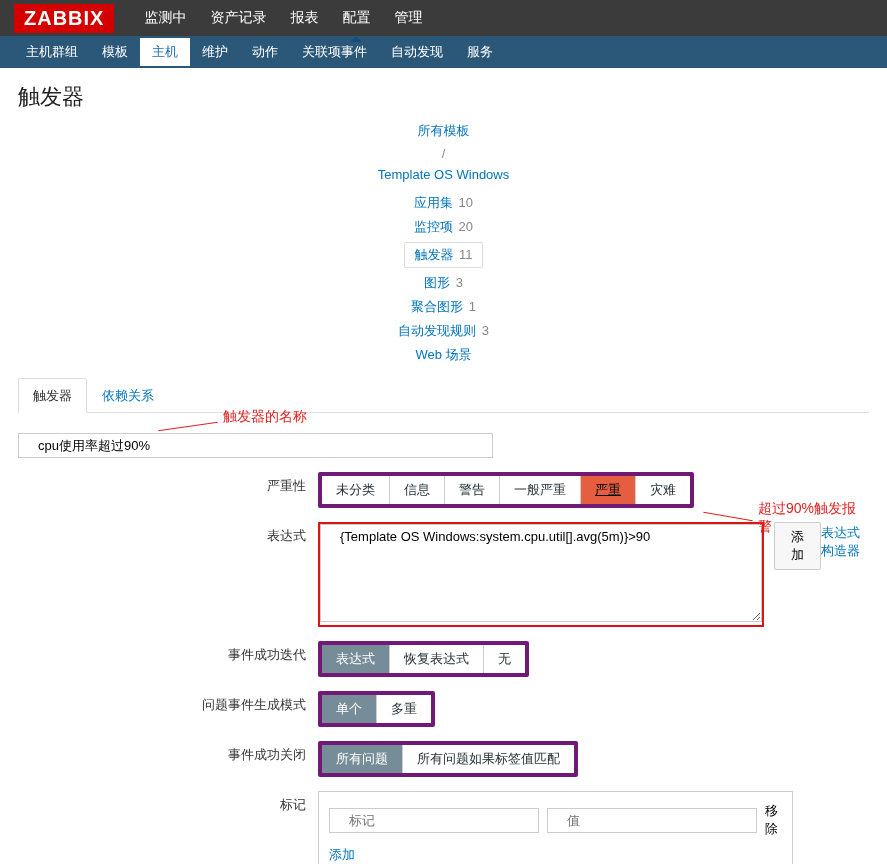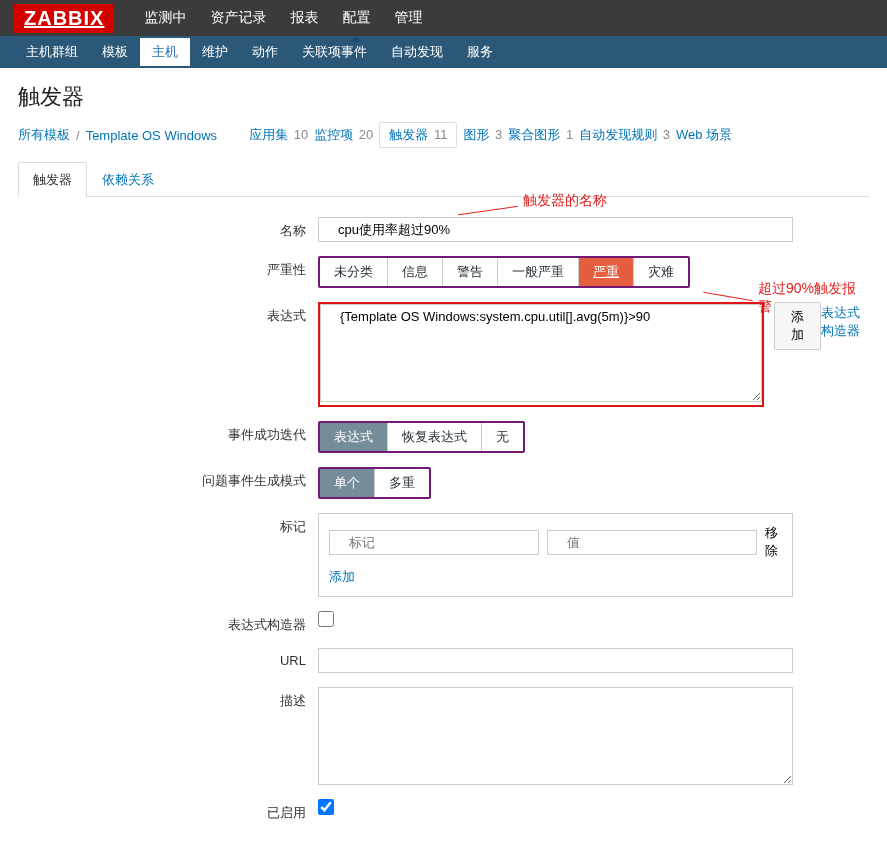--- a/index.html
+++ b/index.html
@@ -1,30 +1,30 @@
 <!DOCTYPE html>
 <html><head>
 <meta charset="utf-8">
 <style>
 * { box-sizing: border-box; margin: 0; padding: 0; }
 body { font-family: Arial, "Microsoft YaHei", sans-serif; font-size: 13px; color: #1f2c33; background: #fff; }
 
 .topbar { background: #3b3b3b; display: flex; align-items: center; height: 36px; padding: 0 14px; }
-.logo { background: #d40000; color: #fff; font-weight: bold; font-size: 20px; padding: 3px 10px; letter-spacing: 1px; font-family: Arial; text-decoration: underline; }
+.logo { background: #d40000; color: #fff; font-weight: bold; font-size: 20px; padding: 3px 10px; letter-spacing: 1px; font-family: Arial; }
 .topmenu { display: flex; margin-left: 18px; }
 .topmenu a { color: #ffffff; text-decoration: none; padding: 0 12px; height: 36px; display: flex; align-items: center; font-size: 14px; position: relative; }
 .topmenu a.active::after { content: ""; position: absolute; bottom: -6px; left: 50%; margin-left: -6px; border: 6px solid transparent; border-bottom-color: #1a4c7a; }
 
 .subbar { background: #2b5878; display: flex; align-items: center; height: 32px; padding: 0 14px; }
 .subbar a { color: #fff; text-decoration: none; padding: 0 12px; height: 28px; display: flex; align-items: center; font-size: 13px; }
 .subbar a.active { background: #fff; color: #1f6db2; }
 
 .pagetitle { font-size: 22px; font-weight: normal; padding: 14px 18px 10px; color: #222; }
 
-.breadcrumb { padding: 0 18px 8px; display: flex; align-items: center; gap: 6px; flex-wrap: wrap; font-size: 13px; }
+.breadcrumb { padding: 0 18px 8px; display: flex; align-items: center; gap: 6px; flex-wrap: wrap; font-size: 13px; flex-direction: column; }
 .breadcrumb a { color: #0275b8; text-decoration: none; }
 .breadcrumb .sep { color: #888; }
 .breadcrumb .current { background: #fff; border: 1px solid #ddd; padding: 3px 9px; border-radius: 2px; color: #0275b8; }
 .breadcrumb .num { color: #888; margin-left: 2px; }
 
 .tabbar { display: flex; border-bottom: 1px solid #ddd; margin: 6px 18px 0 18px; }
 .tabbar a { padding: 8px 14px; color: #0275b8; text-decoration: none; border: 1px solid transparent; border-bottom: none; margin-bottom: -1px; }
 .tabbar a.active { border-color: #ddd; background: #fff; color: #333; border-radius: 2px 2px 0 0; }
 
 .form { padding: 20px 18px 30px; }
@@ -33,24 +33,24 @@
 .field { flex: 1; display: flex; align-items: flex-start; gap: 6px; flex-wrap: wrap; position: relative; }
 
 input[type=text], textarea { border: 1px solid #ccc; padding: 4px 19px; font-size: 13px; font-family: inherit; }
 .name-input { width: 475px; border: 2px solid #db1414; }
 .expr-textarea { width: 442px; height: 98px; resize: both; }
 .expr-wrap { border: 2px solid #db1414; padding: 0; display: inline-block; }
 .url-input { width: 475px; }
 .desc-textarea { width: 475px; height: 98px; resize: both; }
 .tag-input { width: 210px; }
 
-.seggrp { display: inline-flex; border: 2px solid #701a75; border-radius: 2px; overflow: hidden; }
+.seggrp { display: inline-flex; border: 4px solid #701a75; border-radius: 2px; overflow: hidden; }
 .seggrp span { padding: 5px 14px; border-right: 1px solid #ccc; background: #fff; cursor: pointer; font-size: 13px; }
 .seggrp span:last-child { border-right: none; }
-.seggrp span.sev-high { background: #e45e3f; color: #ffffff; text-decoration: underline; }
+.seggrp span.sev-high { background: #e45e3f; color: #000000; text-decoration: underline; }
 .seggrp span.sel-blue { background: #768d99; color: #fff; }
 
 .btn { border: 1px solid #ccc; background: #f7f7f7; padding: 5px 16px; cursor: pointer; border-radius: 2px; font-size: 13px; }
 
 .annot { position: absolute; color: #e02020; font-size: 14px; pointer-events: none; }
 .arrow1 { top: -25px; left: 205px; display: flex; align-items: center; }
 .arrow1::before { content: ""; width: 60px; height: 1px; background: #e02020; position: absolute; left: -65px; top: 18px; transform: rotate(-8deg); }
 .arrow2 { top: -22px; left: 440px; }
 .arrow2::before { content: ""; width: 50px; height: 1px; background: #e02020; position: absolute; left: -55px; top: 16px; transform: rotate(10deg); }
 
@@ -104,21 +104,20 @@
 </div>
 
 <div class="tabbar">
   <a class="active">触发器</a>
   <a>依赖关系</a>
 </div>
 
 <div class="form">
 
   <div class="row">
-    <div class="label">名称</div>
     <div class="field" style="position:relative">
       <div class="annot arrow1">触发器的名称</div>
       <input type="text" class="name-input" value="cpu使用率超过90%" style="">
     </div>
   </div>
 
   <div class="row">
     <div class="label">严重性</div>
     <div class="field">
       <div class="seggrp">
@@ -160,20 +159,29 @@
   <div class="row">
     <div class="label">问题事件生成模式</div>
     <div class="field">
       <div class="seggrp">
         <span class="sel-blue">单个</span>
         <span>多重</span>
       </div>
     </div>
   </div>
 
+  <div class="row">
+    <div class="label">事件成功关闭</div>
+    <div class="field">
+      <div class="seggrp">
+        <span class="sel-blue">所有问题</span>
+        <span>所有问题如果标签值匹配</span>
+      </div>
+    </div>
+  </div>
 
   <div class="row">
     <div class="label">标记</div>
     <div class="field">
       <div class="tagbox">
         <div class="tagrow">
           <input type="text" class="tag-input" placeholder="标记" style="">
           <input type="text" class="tag-input" placeholder="值" style="">
           <a class="link remove">移除</a>
         </div>

